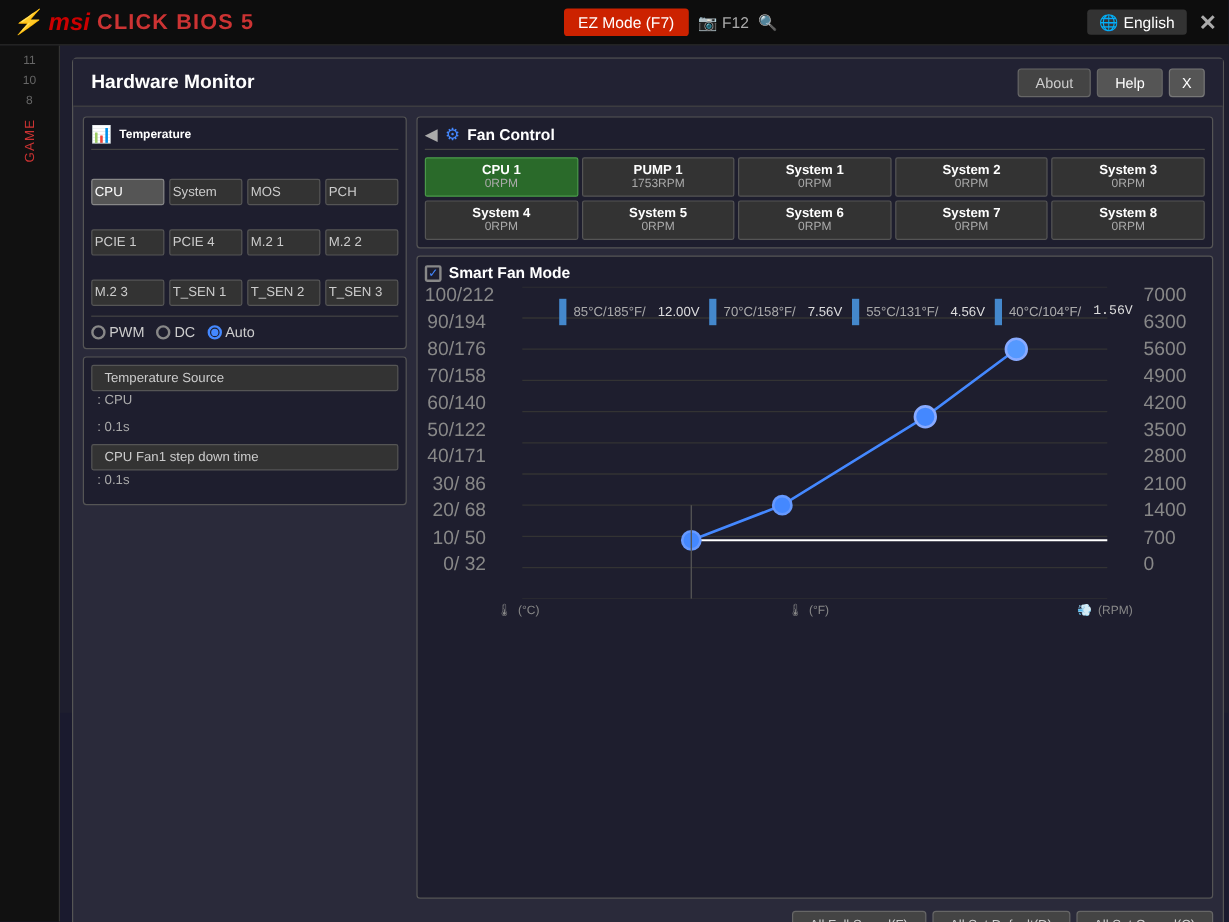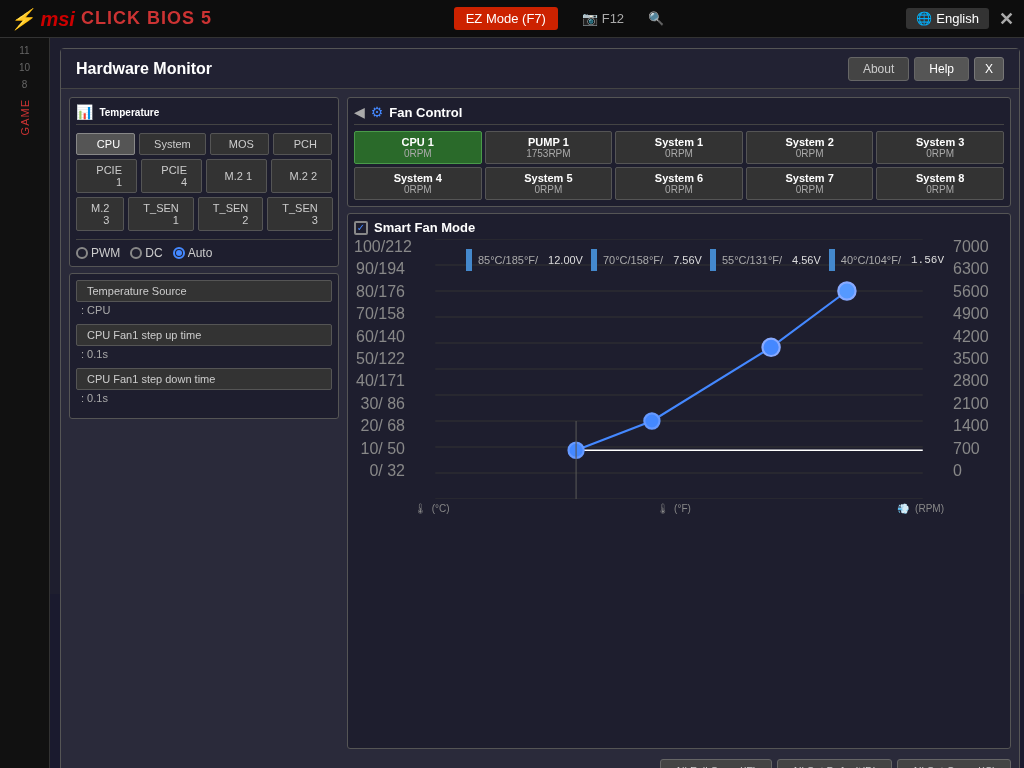--- a/index.html
+++ b/index.html
@@ -37,21 +37,21 @@
     }
     .bios-title {
       color: #cc3333;
       font-size: 18px;
       font-weight: bold;
       letter-spacing: 1px;
     }
     #topbar-center {
       display: flex;
       align-items: center;
-      gap: 24px;
+      gap: 8px;
     }
     .ez-mode-btn {
       background: #cc2200;
       color: #fff;
       padding: 4px 12px;
       border-radius: 3px;
       font-size: 13px;
       cursor: pointer;
     }
     .f12-btn {
@@ -221,28 +221,29 @@
       font-weight: bold;
     }
 
     .sensor-grid {
       display: grid;
       grid-template-columns: repeat(4, 1fr);
       gap: 4px;
       margin-bottom: 4px;
     }
     .sensor-btn {
-      padding: 4px 14px;
+      padding: 4px 2px;
       background: #333;
       color: #ccc;
       border: 1px solid #555;
       border-radius: 2px;
       cursor: pointer;
       font-size: 11px;
-      text-align: right;
+      text-align: left;
+      margin-top: 16px;
     }
     .sensor-btn.active {
       background: #555;
       color: #fff;
       border-color: #888;
     }
 
     
     #fan-mode-section {
       margin-top: 8px;
@@ -594,21 +595,20 @@
             </div>
           </div>
         </div>
 
         <div id="temp-source-section">
           <div class="config-row">
             <button class="config-btn">Temperature Source</button>
             <div class="config-value">: CPU</div>
           </div>
           <div class="config-row">
-            <button class="config-btn">CPU Fan1 step up time</button>
             <div class="config-value">: 0.1s</div>
           </div>
           <div class="config-row">
             <button class="config-btn">CPU Fan1 step down time</button>
             <div class="config-value">: 0.1s</div>
           </div>
         </div>
       </div>
 
       <div id="right-panel">

